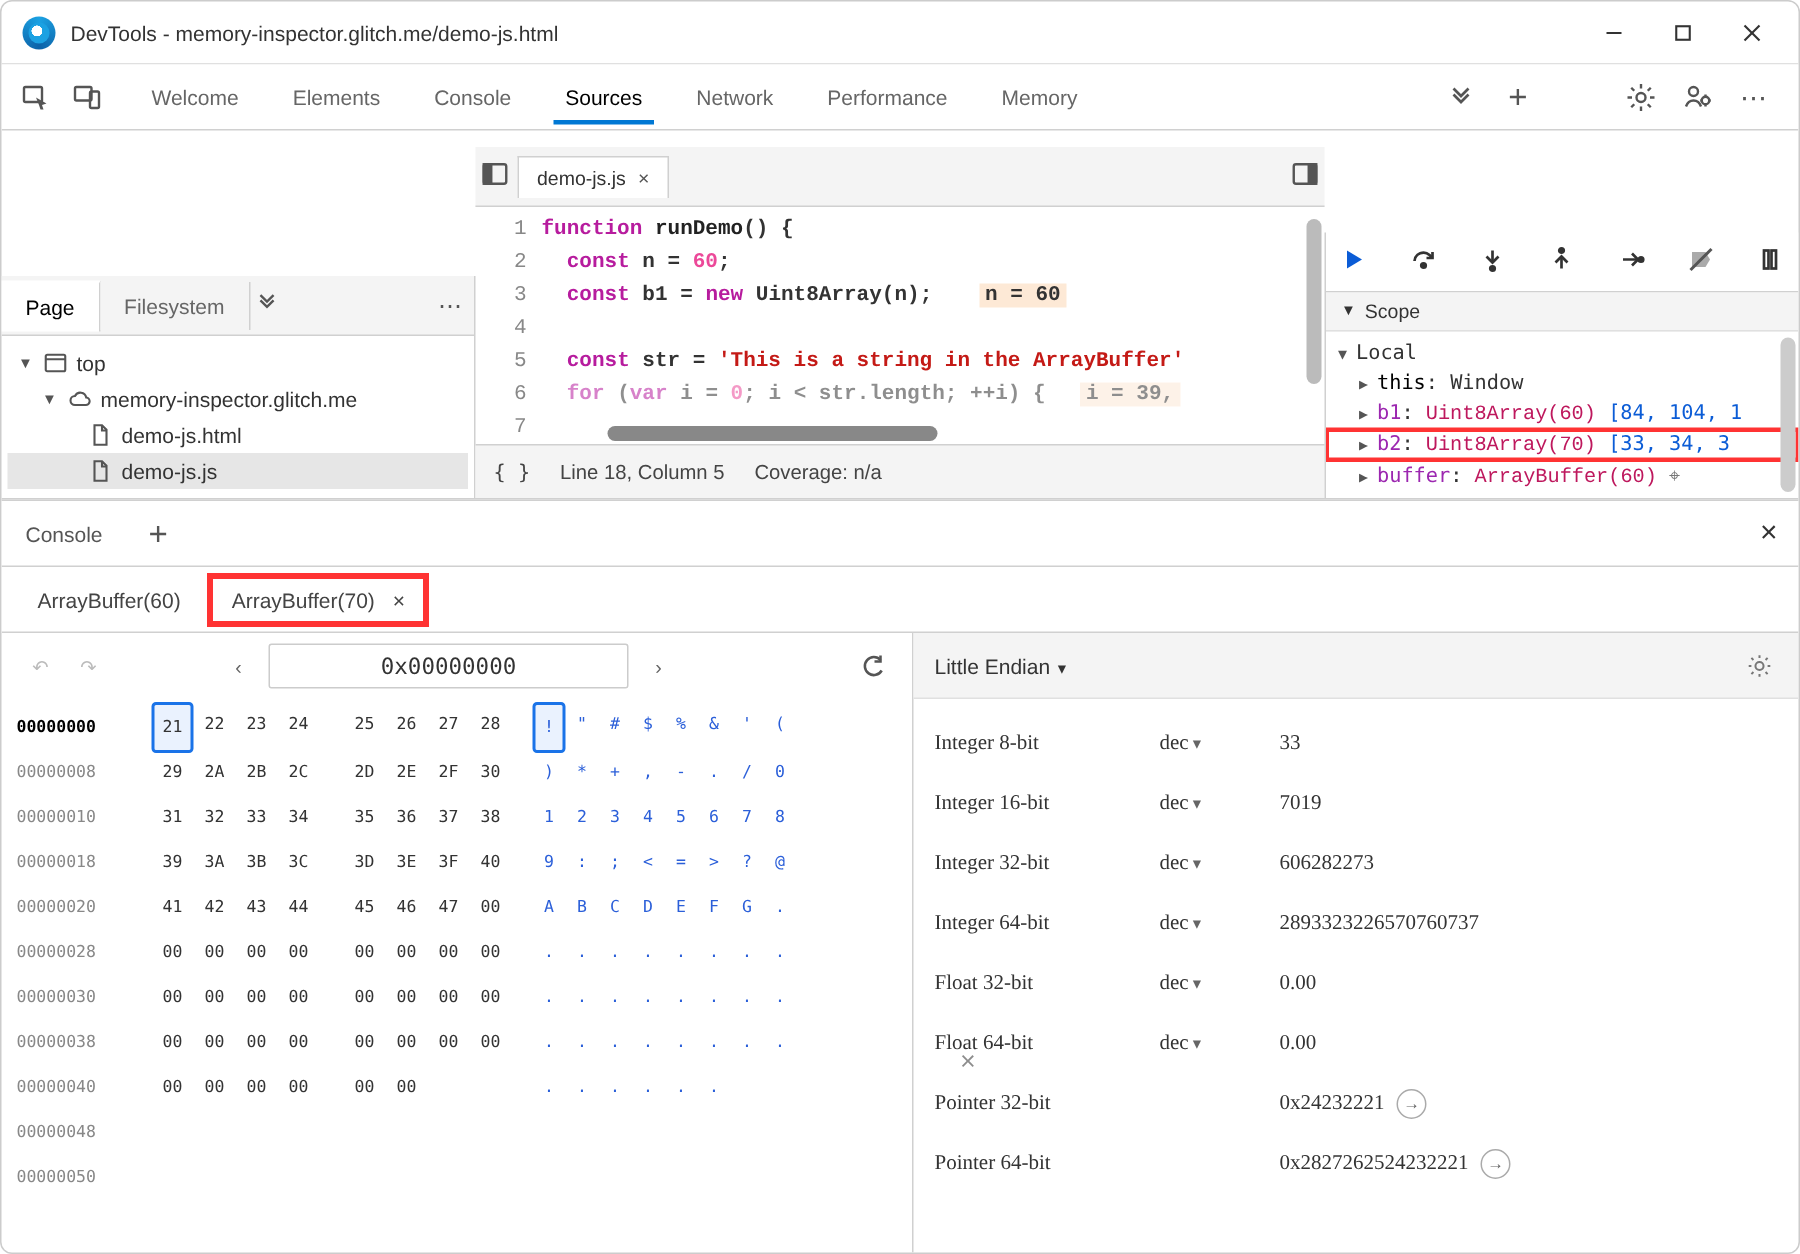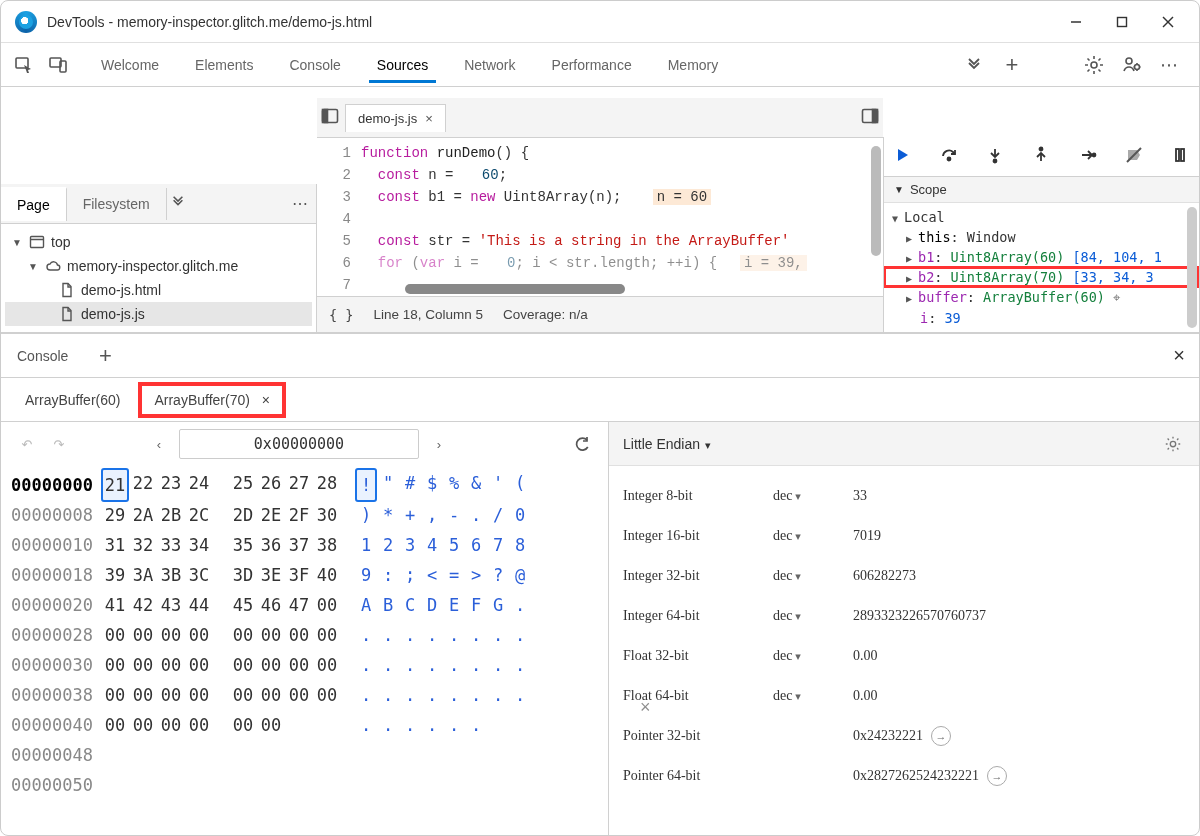--- a/index.html
+++ b/index.html
@@ -123,22 +123,22 @@
   .editor .code {
     flex:1; overflow:hidden; position:relative;
     font-family: Consolas, "Courier New", monospace;
     font-size:14px; line-height:22px;
     padding: 4px 0 0 0;
     display:flex;
   }
   .gutter { width:44px; text-align:right; color:#888; padding-right:10px;}
   .gutter div{height:22px;}
   .codelines { position:relative; flex:1; overflow:hidden;}
-  .codelines .line{height:22px; white-space:pre;}
-  .kw{color:#b71c9e;} .num{color:#0c4a6e;margin-left:20px;} .id{color:#000;} .fn{color:#222;} .str{color:#c41a16;}
+  .codelines .line{height:22px; white-space:pre;font-weight:bold;}
+  .kw{color:#b71c9e;} .num{color:#ec4899;} .id{color:#000;} .fn{color:#222;} .str{color:#c41a16;}
   .inlinehint{background:#fde9d6; padding:0 4px; margin-left:6px;}
   .codelines .scrollthumb{
     position:absolute; right:2px; top:4px; width:10px; height:110px;
     background:#bbb; border-radius:5px;
   }
   .hscroll{
      position:absolute; left:0; bottom:0; height:10px; width:220px;
      background:#888; border-radius:5px; margin:0 0 2px 44px;
   }
   .editor .status {
@@ -164,21 +164,21 @@
     border-bottom:1px solid #e0e0e0;
     display:flex; align-items:center; gap:6px;
   }
   .dbg .scopebody{
     font-family: Consolas, monospace; font-size:13.5px;
     padding:4px 0; overflow:hidden; position:relative; flex:1;
   }
   .scope-row{padding:2px 8px; white-space:nowrap; overflow:hidden; text-overflow:clip;}
   .scope-row .arr{display:inline-block;width:12px;color:#555;font-size:10px;}
   .varname{color:#9c27b0;}
-  .typ{color:#15803d;}
+  .typ{color:#be185d;font-family:Liberation Mono, monospace;}
   .arrlit{color:#0b5cd6;}
   .scope-row.hl{outline:3px solid #f33; outline-offset:-2px; background:#fff;}
   .dbg .vscroll{position:absolute; right:2px; top:4px; bottom:4px; width:10px; background:#ccc; border-radius:5px;}
 
   
   .drawer {
     flex:1; display:flex; flex-direction:column;
     border-top:1px solid #d0d0d0;
   }
   .drawer .dtabs{
@@ -214,21 +214,21 @@
   }
   .hexctrl .addr{
     flex:0 0 240px;
     border:1px solid #ccc; height:30px; border-radius:2px;
     display:flex;align-items:center;justify-content:center;
     font-family:Consolas,monospace; font-size:15px;
     margin:0 auto;
   }
   .iconbtn{width:24px;height:24px;display:inline-flex;align-items:center;justify-content:center;color:#666;}
   .hexgrid{
-    font-family:Consolas,monospace; font-size:17px; line-height:30px;
+    font-family:Consolas,monospace; font-size:11px; line-height:30px;
     padding:4px 10px 10px 10px;
     overflow:auto;
   }
   .hexrow{display:flex; align-items:center; height:30px;}
   .hexaddr{width:90px; color:#888;}
   .hexaddr.bold{color:#000; font-weight:600;}
   .hexbytes{display:grid; grid-template-columns: repeat(4,28px) 16px repeat(4,28px); }
   .hb{text-align:center;}
   .hb.sel{border:2px solid #1a73e8; border-radius:3px; background:#eaf2fe;}
   .sep8{width:16px;}
@@ -480,23 +480,20 @@
       </div>
       <div class="scope-row" style="padding-left:22px">
         <span class="arr">▶</span><span class="varname">b1</span>: <span class="typ">Uint8Array(60)</span> <span class="arrlit">[84, 104, 1</span>
       </div>
       <div class="scope-row hl" style="padding-left:22px">
         <span class="arr">▶</span><span class="varname">b2</span>: <span class="typ">Uint8Array(70)</span> <span class="arrlit">[33, 34, 3</span>
       </div>
       <div class="scope-row" style="padding-left:22px">
         <span class="arr">▶</span><span class="varname">buffer</span>: <span class="typ">ArrayBuffer(60)</span> <span style="font-size:13px;color:#777">⌖</span>
       </div>
-      <div class="scope-row" style="padding-left:36px">
-        <span class="varname">i</span>: <span class="arrlit">39</span>
-      </div>
       <div class="vscroll"></div>
     </div>
   </div>
 </div>
 
 <div class="drawer">
   <div class="dtabs">
     <div class="dtab">Console</div>
     <div class="plus" style="font-size:22px;color:#555">+</div>
     <div class="closex">×</div>

